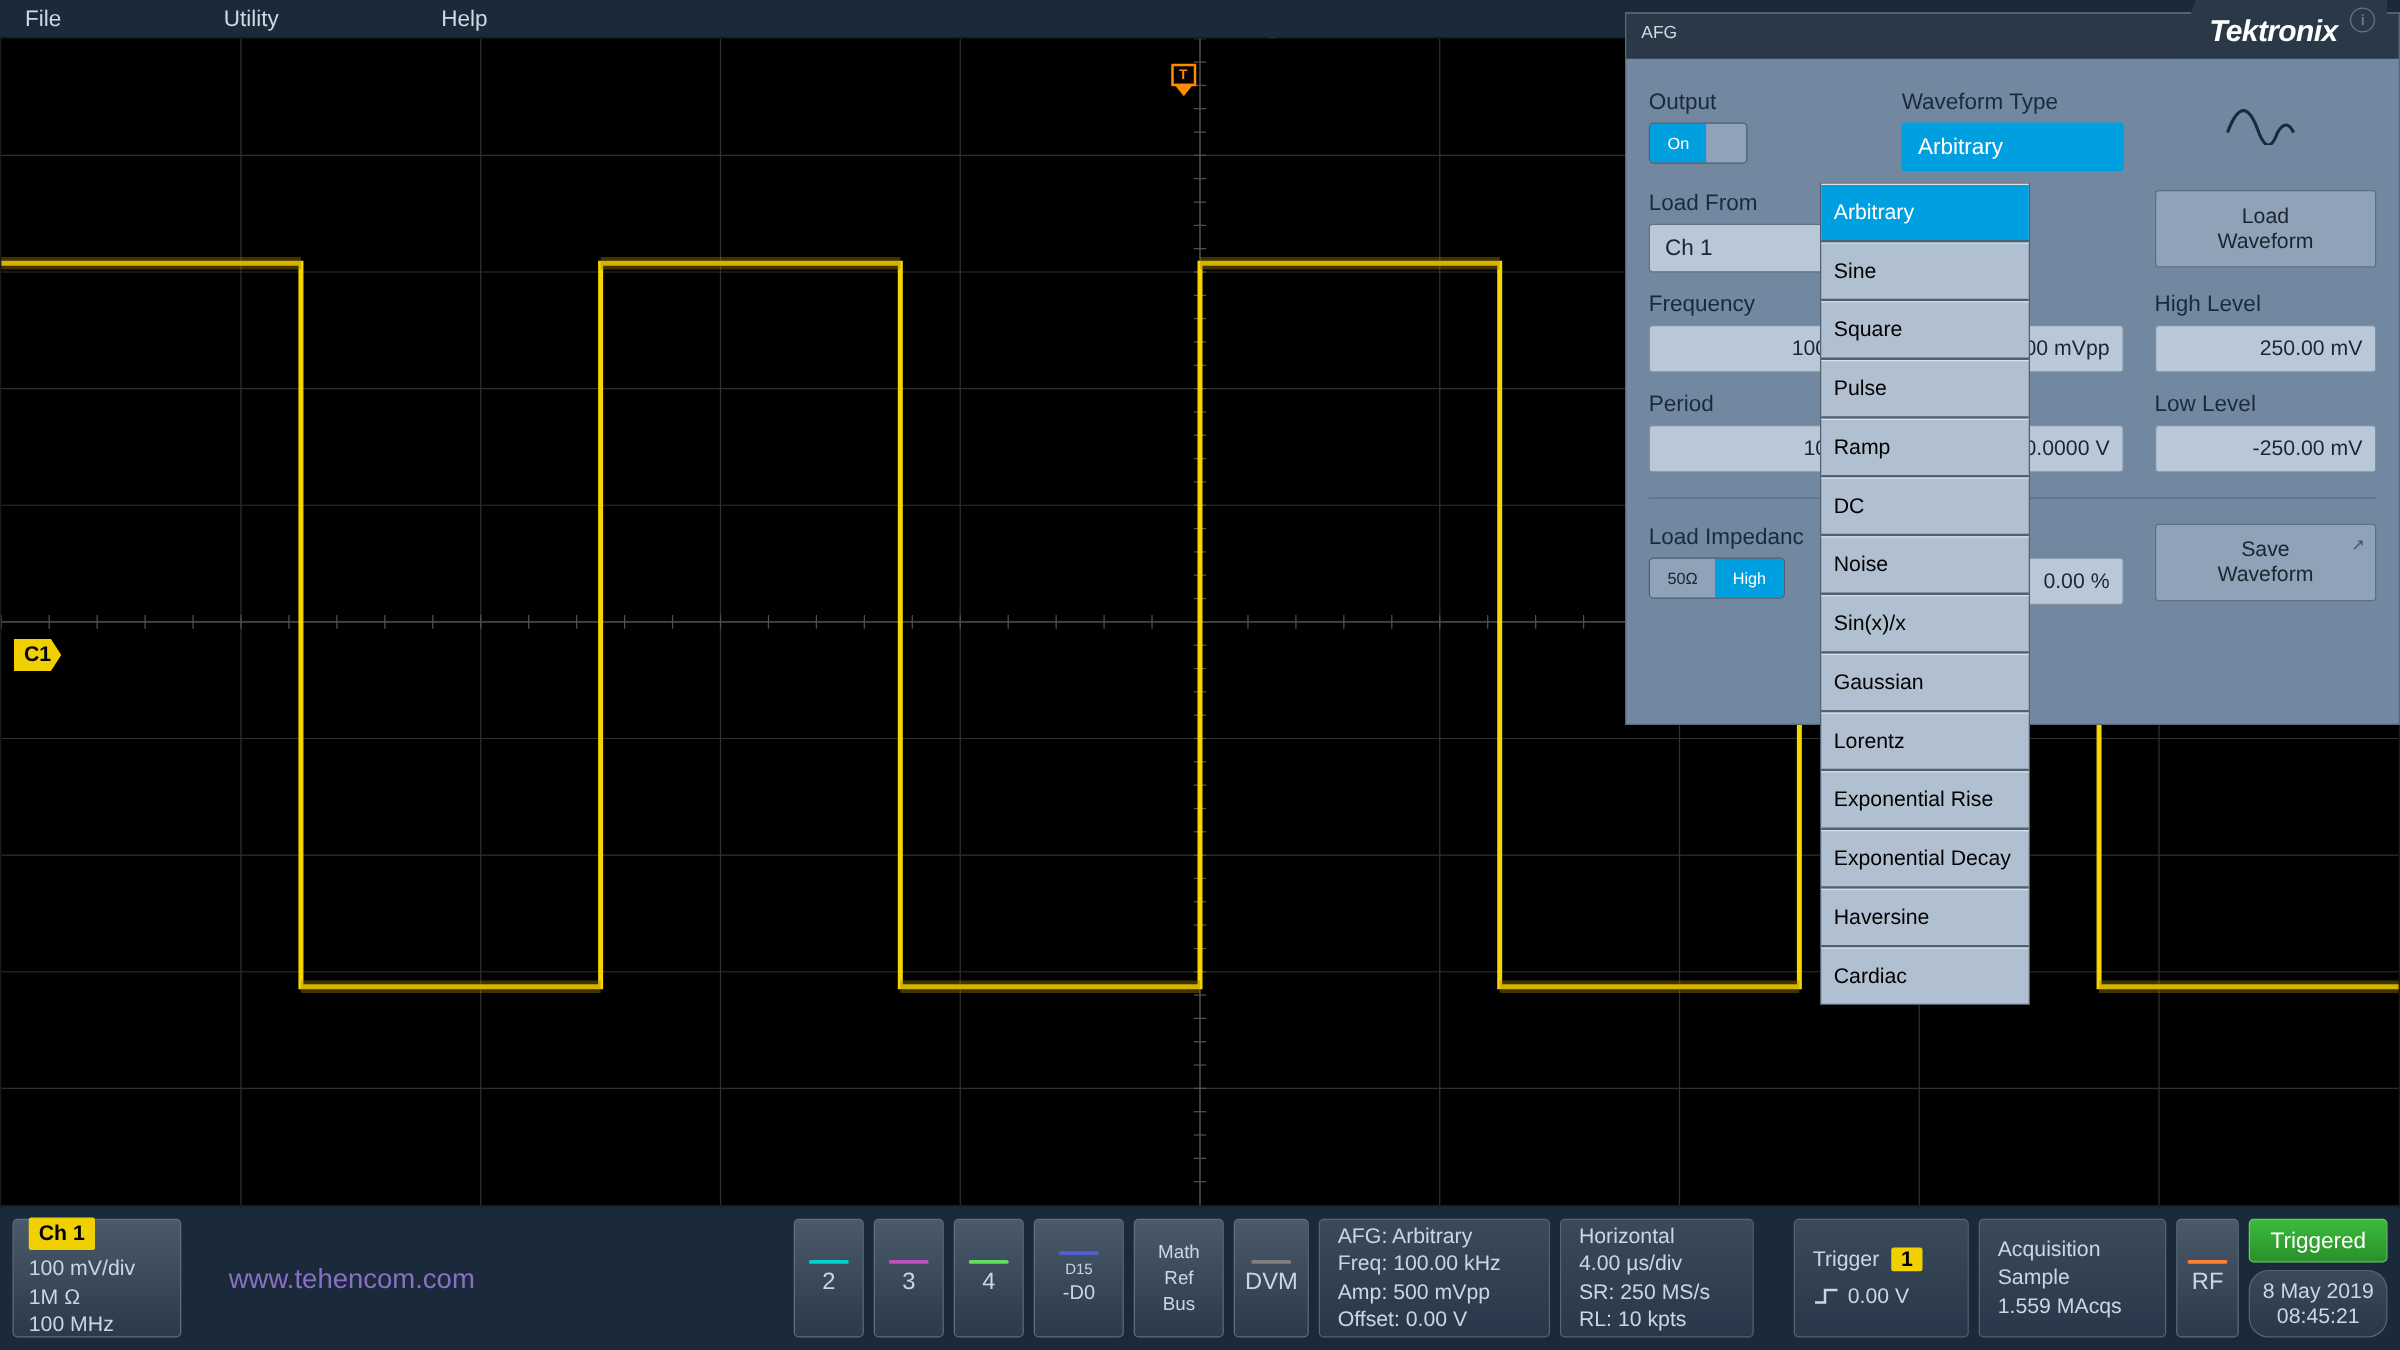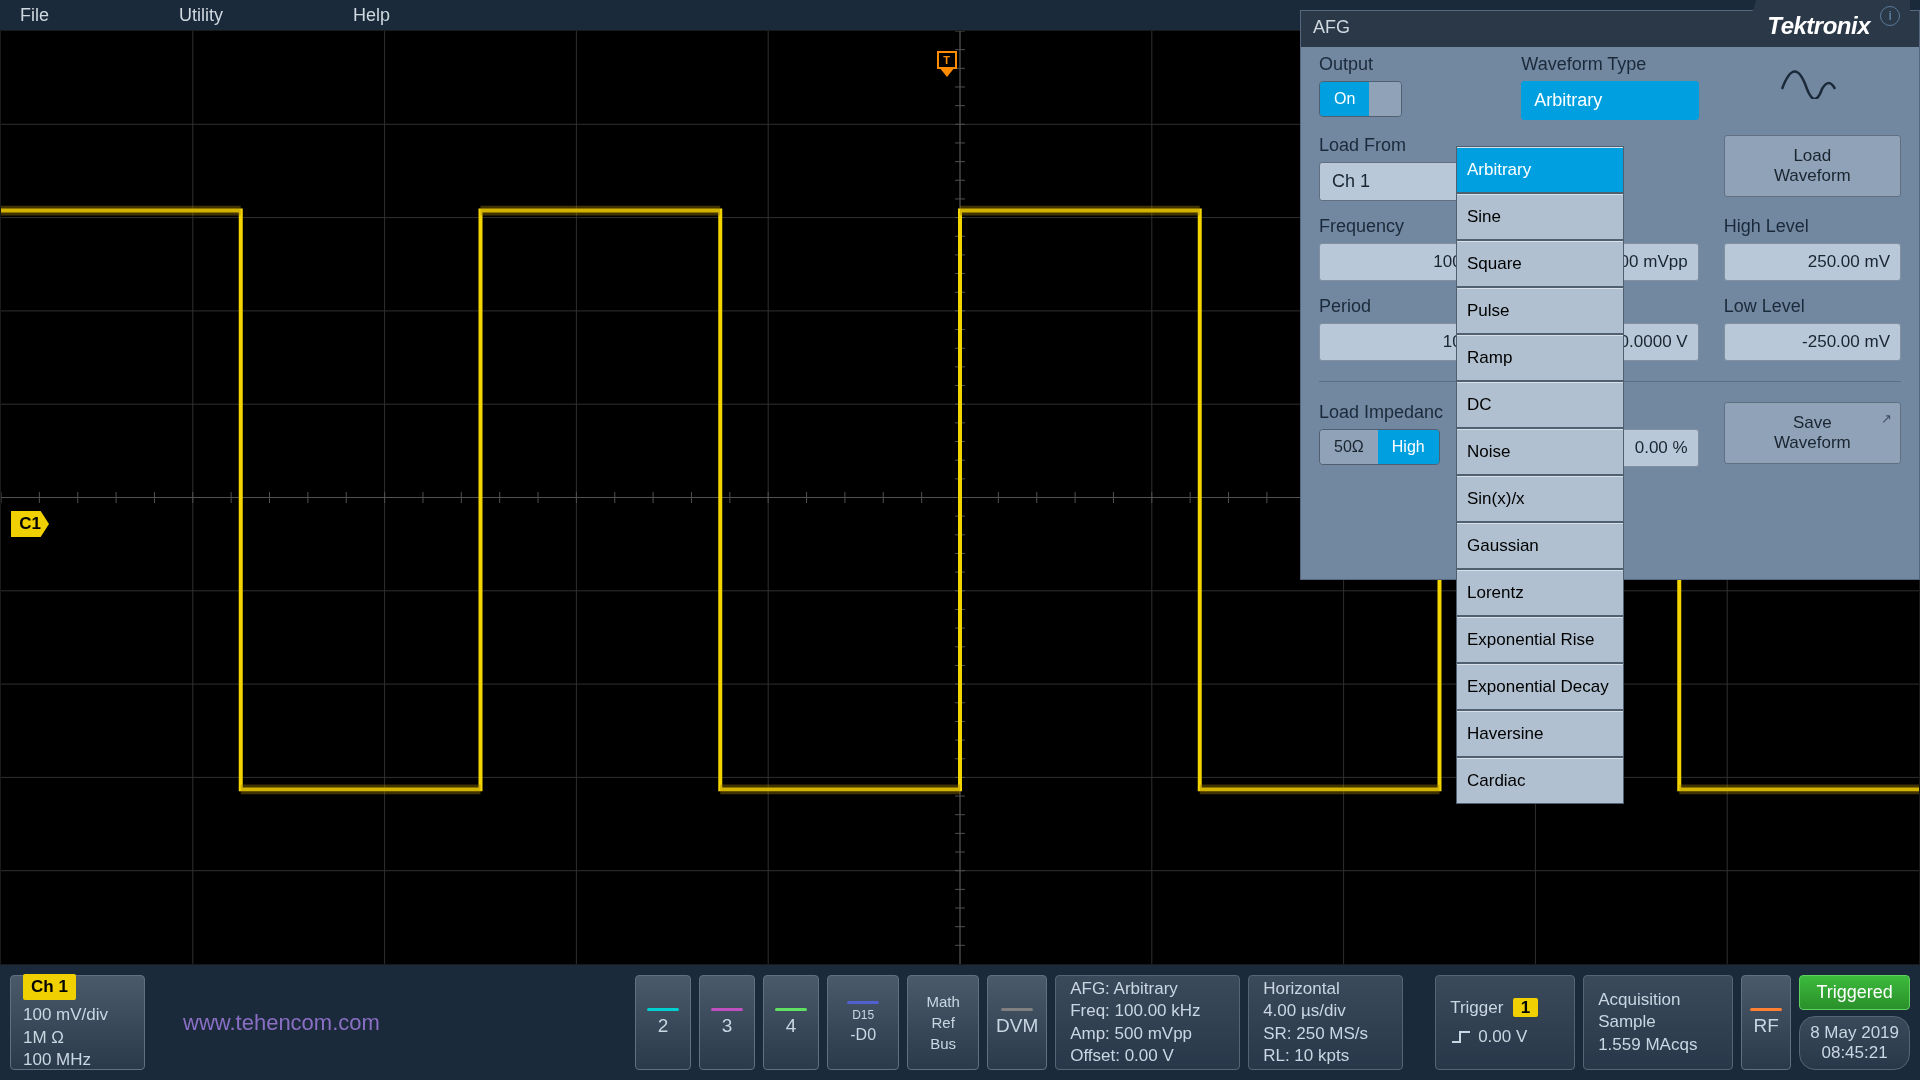--- a/index.html
+++ b/index.html
@@ -24,26 +24,26 @@
 
   
   .scope { position: absolute; top: 30px; left: 0; right: 0; height: 935px; background: #000; border: 1px solid #1a1a1a; }
   .scope svg { width: 100%; height: 100%; }
   .ch-marker { position: absolute; left: 10px; top: 480px; width: 38px; height: 26px; background: #f0d000; color: #000; font-weight: bold; font-size: 17px; display: flex; align-items: center; justify-content: center; clip-path: polygon(0 0, 78% 0, 100% 50%, 78% 100%, 0 100%); }
   .trig-marker { position: absolute; top: 20px; left: 49.3%; transform: translateX(-50%); width: 20px; height: 18px; border: 2px solid #ff8c00; color: #ff8c00; font-size: 11px; font-weight: bold; display:flex; align-items:center; justify-content:center; }
   .trig-marker::after { content:''; position:absolute; top:100%; left:50%; transform:translateX(-50%); border-left:8px solid transparent; border-right:8px solid transparent; border-top:10px solid #ff8c00; }
 
   
   .afg-panel { position: absolute; top: 10px; right: 0; width: 620px; height: 570px; background: #7287a0; color: #1a2530; z-index: 15; border: 1px solid #556880; }
-  .afg-title { background: #2a3848; color: #d0d8e0; font-size: 18px; padding: 6px 12px; height: 36px; }
-  .afg-body { padding: 7px 18px; display: grid; grid-template-columns: 1fr 1fr 1fr; gap: 15px 25px; font-size: 18px; }
+  .afg-title { background: #2a3848; color: #d0d8e0; font-size: 14px; padding: 6px 12px; height: 36px; }
+  .afg-body { padding: 24px 18px; display: grid; grid-template-columns: 1fr 1fr 1fr; gap: 15px 25px; font-size: 18px; }
   .afg-label { color: #1a2a3a; font-weight: 500; margin-bottom: 6px; font-size:18px; }
   .afg-block { display: flex; flex-direction: column; }
   .afg-toggle { display: flex; border-radius: 4px; overflow: hidden; width: fit-content; border:1px solid #506070;}
-  .afg-toggle .opt { padding: 8px 14px; background: #8fa2b8; font-size: 16px; cursor:pointer;}
+  .afg-toggle .opt { padding: 8px 14px; background: #8fa2b8; font-size: 13px; cursor:pointer;}
   .afg-toggle .opt.active { background: #00a0e0; color: #fff; }
   .afg-select { position: relative; padding: 8px 12px; background: #b8c8d8; border:1px solid #607080; border-radius:3px; display:flex; justify-content:space-between; align-items:center; cursor:pointer;}
   .afg-select.hl { background:#00a0e0; color:#fff; border-color:#00a0e0;}
   .afg-select .arrow { color:#00a0e0; font-size:12px;}
   .afg-input { background: #b8c8d8; border:1px solid #8090a0; border-radius:3px; padding: 8px 10px; text-align: right; font-size:17px; width:100%;}
   .afg-button { background:#8fa2b8; border:1px solid #607080; border-radius:3px; padding:10px 14px; text-align:center; font-size:17px; cursor:pointer; position:relative;}
   .afg-button .ext { position:absolute; right:8px; top:8px; font-size:13px; color:#405060;}
   .afg-divider { grid-column: 1 / -1; border-top: 1px solid #5a6f88; margin: 5px 0;}
   .waveform-preview { height: 50px; display:flex; align-items:center; justify-content:center;}
   .waveform-preview svg { width: 70px; height: 40px; }

